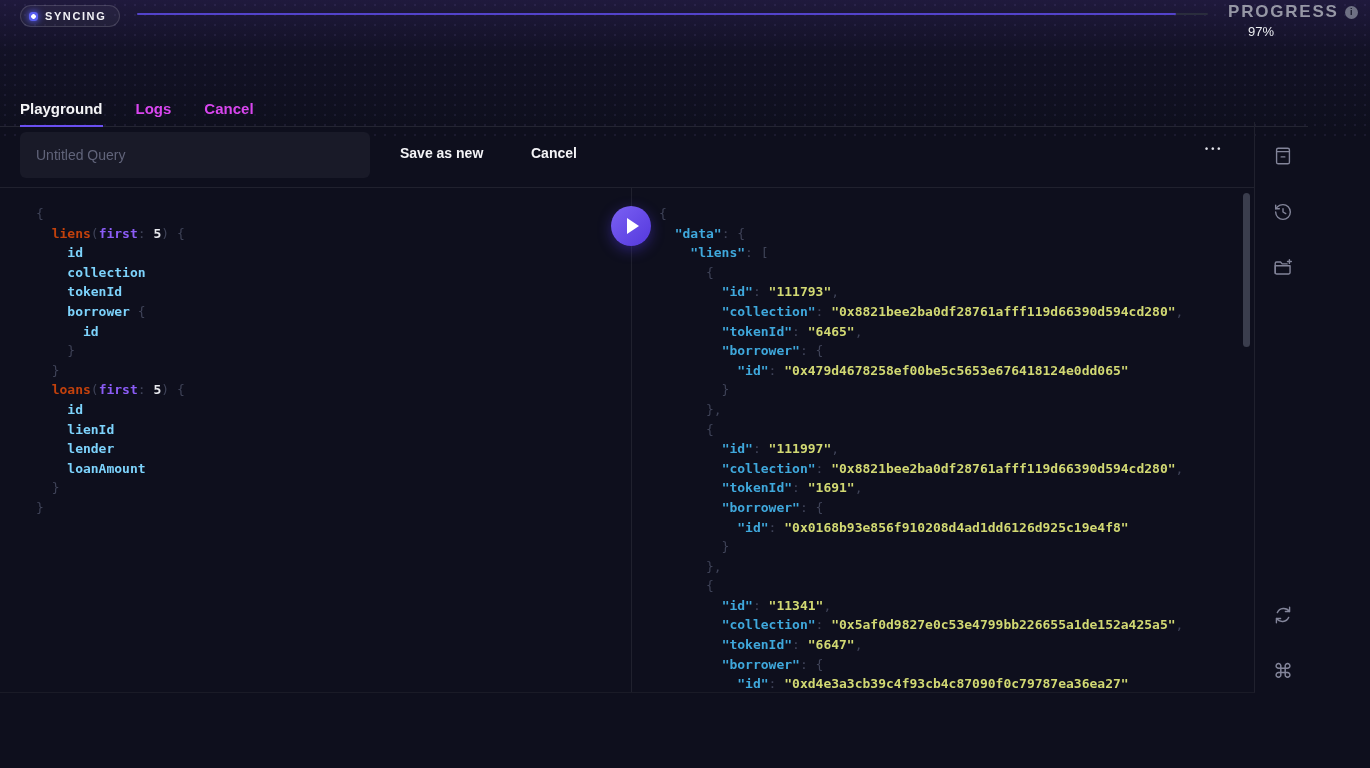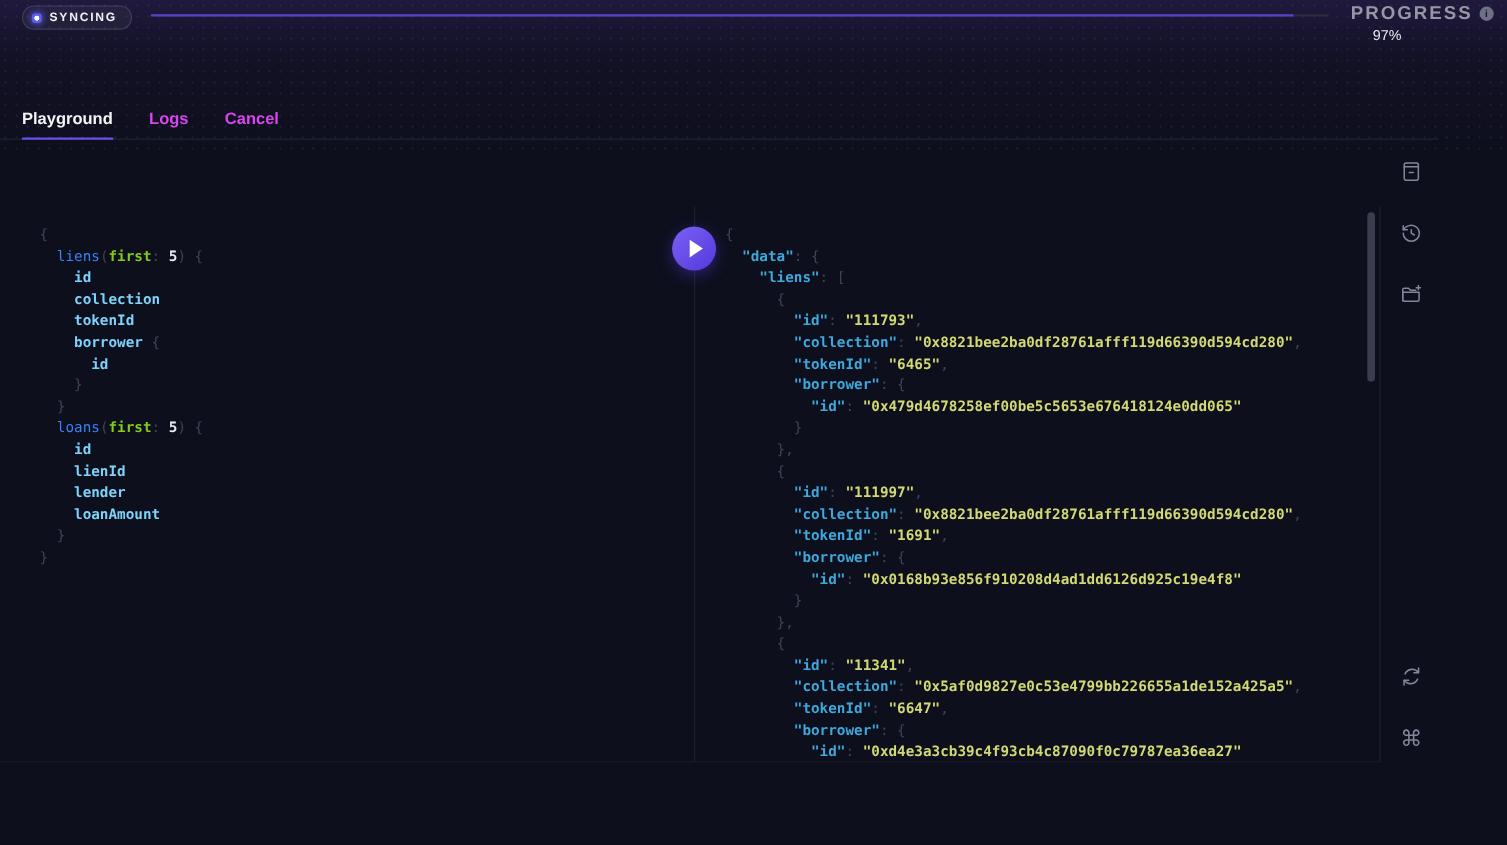--- a/index.html
+++ b/index.html
@@ -65,23 +65,23 @@
     border-right:1px solid #20212e; border-bottom:1px solid #1a1b27; }
   .divider-v { position:absolute; left:631px; top:0; bottom:0; width:1px; background:#20212e; }
 
   pre.code { font-family:"DejaVu Sans Mono", monospace; font-size:13px; line-height:19.6px;
     white-space:pre; position:absolute; }
   .editor-code { left:36px; top:16px; }
   .result-code { left:659px; top:16px; }
   .cl { height:19.6px; }
 
   .tk-pn  { color:#3f4358; }
-  .tk-fld { color:#3b82f6; font-weight:400; }
+  .tk-fld { color:#c2410c; font-weight:700; }
   .tk-lf  { color:#7dd3fc; font-weight:700; }
-  .tk-arg { color:#84cc16; font-weight:700; }
+  .tk-arg { color:#8b5cf6; font-weight:700; }
   .tk-num { color:#e8e9ee; font-weight:700; }
   .tk-key { color:#3fa8dc; font-weight:700; }
   .tk-str { color:#d2d973; font-weight:700; }
 
   .play-btn { position:absolute; left:611px; top:18px; width:40px; height:40px; border:none;
     border-radius:50%; cursor:pointer;
     background:linear-gradient(135deg, #7b61f3 0%, #5438dd 100%);
     box-shadow:0 4px 14px rgba(80,55,220,0.45);
     display:flex; align-items:center; justify-content:center; }
   .play-tri { width:0; height:0; border-left:12px solid #ffffff;
@@ -118,20 +118,26 @@
     </div>
     <div class="progress-value">97%</div>
   </div>
 
   <div class="tabs">
     <div class="tab active">Playground</div>
     <div class="tab">Logs</div>
     <div class="tab">Cancel</div>
   </div>
 
+  <div class="toolbar">
+    <input class="query-input" type="text" placeholder="Untitled Query" style="">
+    <button class="txt-btn btn-save">Save as new</button>
+    <button class="txt-btn btn-cancel">Cancel</button>
+    <button class="more-btn">•••</button>
+  </div>
 
   <div class="content">
     <div>
       <pre class="code editor-code"><div class="cl"><span class="tk-pn">{</span></div><div class="cl"><span class="tk-pn">  </span><span class="tk-fld">liens</span><span class="tk-pn">(</span><span class="tk-arg">first</span><span class="tk-pn">: </span><span class="tk-num">5</span><span class="tk-pn">) {</span></div><div class="cl"><span class="tk-lf">    id</span></div><div class="cl"><span class="tk-lf">    collection</span></div><div class="cl"><span class="tk-lf">    tokenId</span></div><div class="cl"><span class="tk-lf">    borrower</span><span class="tk-pn"> {</span></div><div class="cl"><span class="tk-lf">      id</span></div><div class="cl"><span class="tk-pn">    }</span></div><div class="cl"><span class="tk-pn">  }</span></div><div class="cl"><span class="tk-pn">  </span><span class="tk-fld">loans</span><span class="tk-pn">(</span><span class="tk-arg">first</span><span class="tk-pn">: </span><span class="tk-num">5</span><span class="tk-pn">) {</span></div><div class="cl"><span class="tk-lf">    id</span></div><div class="cl"><span class="tk-lf">    lienId</span></div><div class="cl"><span class="tk-lf">    lender</span></div><div class="cl"><span class="tk-lf">    loanAmount</span></div><div class="cl"><span class="tk-pn">  }</span></div><div class="cl"><span class="tk-pn">}</span></div></pre>
     </div>
     <div class="divider-v"></div>
     <div>
       <pre class="code result-code"><div class="cl"><span class="tk-pn">{</span></div><div class="cl"><span class="tk-pn">  </span><span class="tk-key">"data"</span><span class="tk-pn">: {</span></div><div class="cl"><span class="tk-pn">    </span><span class="tk-key">"liens"</span><span class="tk-pn">: [</span></div><div class="cl"><span class="tk-pn">      {</span></div><div class="cl"><span class="tk-pn">        </span><span class="tk-key">"id"</span><span class="tk-pn">: </span><span class="tk-str">"111793"</span><span class="tk-pn">,</span></div><div class="cl"><span class="tk-pn">        </span><span class="tk-key">"collection"</span><span class="tk-pn">: </span><span class="tk-str">"0x8821bee2ba0df28761afff119d66390d594cd280"</span><span class="tk-pn">,</span></div><div class="cl"><span class="tk-pn">        </span><span class="tk-key">"tokenId"</span><span class="tk-pn">: </span><span class="tk-str">"6465"</span><span class="tk-pn">,</span></div><div class="cl"><span class="tk-pn">        </span><span class="tk-key">"borrower"</span><span class="tk-pn">: {</span></div><div class="cl"><span class="tk-pn">          </span><span class="tk-key">"id"</span><span class="tk-pn">: </span><span class="tk-str">"0x479d4678258ef00be5c5653e676418124e0dd065"</span></div><div class="cl"><span class="tk-pn">        }</span></div><div class="cl"><span class="tk-pn">      },</span></div><div class="cl"><span class="tk-pn">      {</span></div><div class="cl"><span class="tk-pn">        </span><span class="tk-key">"id"</span><span class="tk-pn">: </span><span class="tk-str">"111997"</span><span class="tk-pn">,</span></div><div class="cl"><span class="tk-pn">        </span><span class="tk-key">"collection"</span><span class="tk-pn">: </span><span class="tk-str">"0x8821bee2ba0df28761afff119d66390d594cd280"</span><span class="tk-pn">,</span></div><div class="cl"><span class="tk-pn">        </span><span class="tk-key">"tokenId"</span><span class="tk-pn">: </span><span class="tk-str">"1691"</span><span class="tk-pn">,</span></div><div class="cl"><span class="tk-pn">        </span><span class="tk-key">"borrower"</span><span class="tk-pn">: {</span></div><div class="cl"><span class="tk-pn">          </span><span class="tk-key">"id"</span><span class="tk-pn">: </span><span class="tk-str">"0x0168b93e856f910208d4ad1dd6126d925c19e4f8"</span></div><div class="cl"><span class="tk-pn">        }</span></div><div class="cl"><span class="tk-pn">      },</span></div><div class="cl"><span class="tk-pn">      {</span></div><div class="cl"><span class="tk-pn">        </span><span class="tk-key">"id"</span><span class="tk-pn">: </span><span class="tk-str">"11341"</span><span class="tk-pn">,</span></div><div class="cl"><span class="tk-pn">        </span><span class="tk-key">"collection"</span><span class="tk-pn">: </span><span class="tk-str">"0x5af0d9827e0c53e4799bb226655a1de152a425a5"</span><span class="tk-pn">,</span></div><div class="cl"><span class="tk-pn">        </span><span class="tk-key">"tokenId"</span><span class="tk-pn">: </span><span class="tk-str">"6647"</span><span class="tk-pn">,</span></div><div class="cl"><span class="tk-pn">        </span><span class="tk-key">"borrower"</span><span class="tk-pn">: {</span></div><div class="cl"><span class="tk-pn">          </span><span class="tk-key">"id"</span><span class="tk-pn">: </span><span class="tk-str">"0xd4e3a3cb39c4f93cb4c87090f0c79787ea36ea27"</span></div></pre>
     </div>
     <button class="play-btn">

